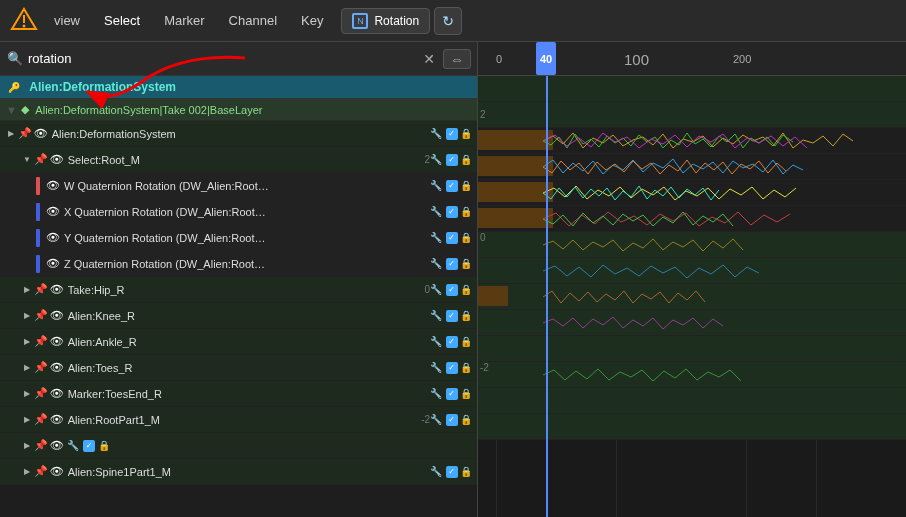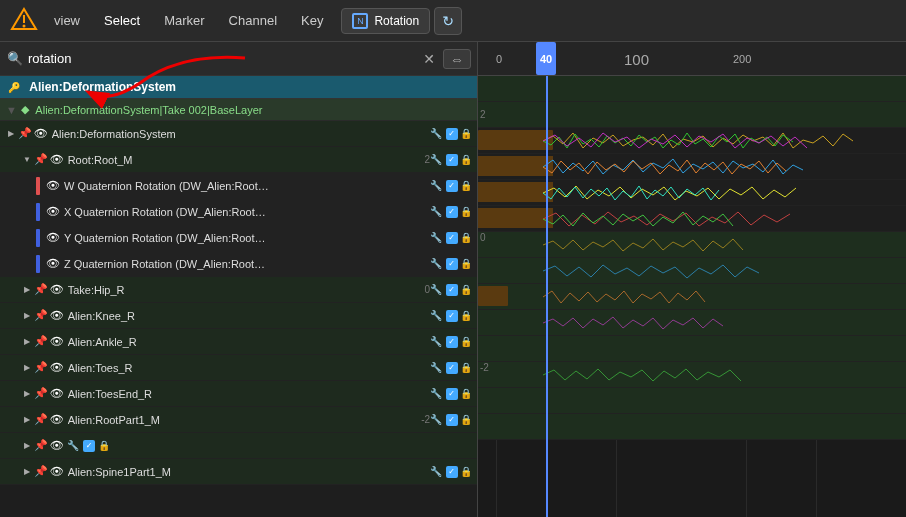--- a/index.html
+++ b/index.html
@@ -132,21 +132,21 @@
       border: 1px solid #555;
       border-radius: 3px;
       padding: 1px 6px;
     }
 
     
     .channel-header {
       background: #1a5a6e;
       padding: 4px 8px;
       font-size: 12px;
-      color: #ffffff;
+      color: #5eead4;
       font-weight: bold;
       border-bottom: 1px solid #333;
     }
 
     
     .layer-row {
       display: flex;
       align-items: center;
       height: 22px;
       background: #2a3a2a;
@@ -361,21 +361,21 @@
           <span class="lock-icon">🔒</span>
         </div>
       </div>
 
       <div class="track-row dark" style="padding-left:20px;">
         <div class="track-expander">▼</div>
         <div class="track-icons">
           <span class="track-icon pin">📌</span>
           <span class="track-icon eye">👁</span>
         </div>
-        <span class="track-name">Root:Root_M</span>
+        <span class="track-name">Select:Root_M</span>
         <span style="font-size:10px;color:#777;margin-right:auto;margin-left:8px;">2</span>
         <div class="track-controls">
           <span class="ctrl-icon">🔧</span>
           <div class="checkbox">✓</div>
           <span class="lock-icon">🔒</span>
         </div>
       </div>
 
       <div class="track-row medium" style="padding-left:36px;">
         <div class="track-color-bar" style="background:#e05050;"></div>
@@ -485,21 +485,21 @@
           <span class="lock-icon">🔒</span>
         </div>
       </div>
 
       <div class="track-row dark" style="padding-left:20px;">
         <div class="track-expander">▶</div>
         <div class="track-icons">
           <span class="track-icon pin">📌</span>
           <span class="track-icon eye">👁</span>
         </div>
-        <span class="track-name">Alien:ToesEnd_R</span>
+        <span class="track-name">Marker:ToesEnd_R</span>
         <div class="track-controls">
           <span class="ctrl-icon">🔧</span>
           <div class="checkbox">✓</div>
           <span class="lock-icon">🔒</span>
         </div>
       </div>
 
       <div class="track-row dark" style="padding-left:20px;">
         <div class="track-expander">▶</div>
         <div class="track-icons">

